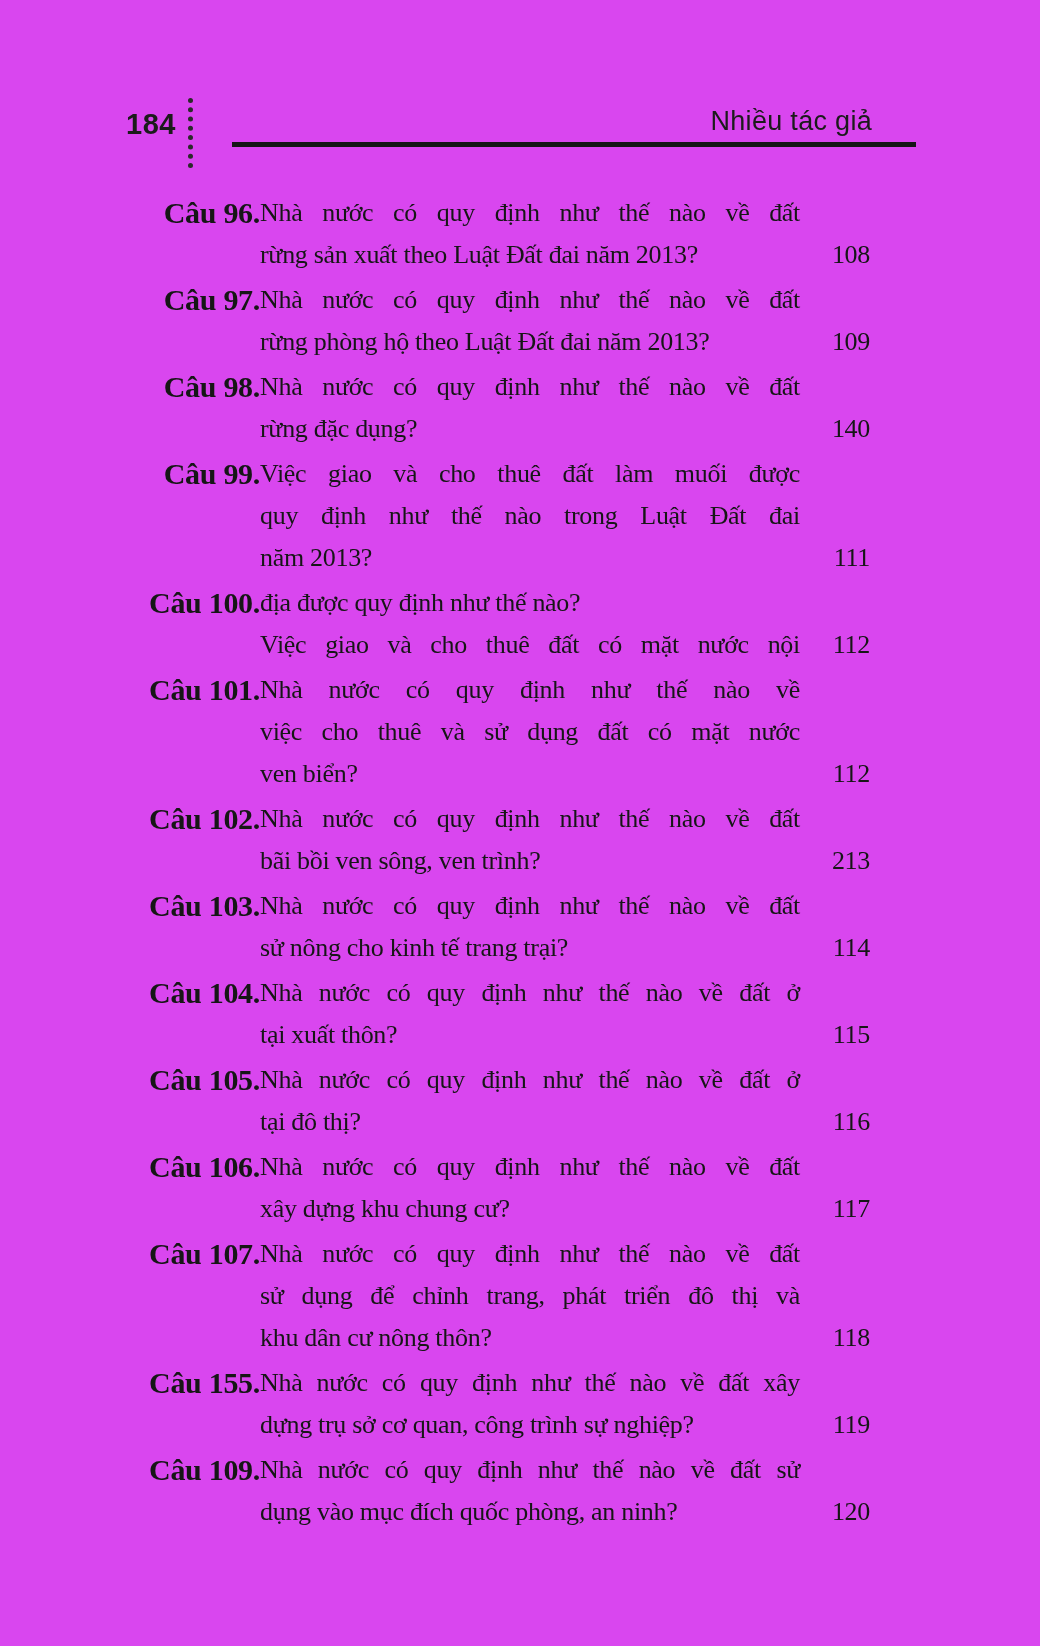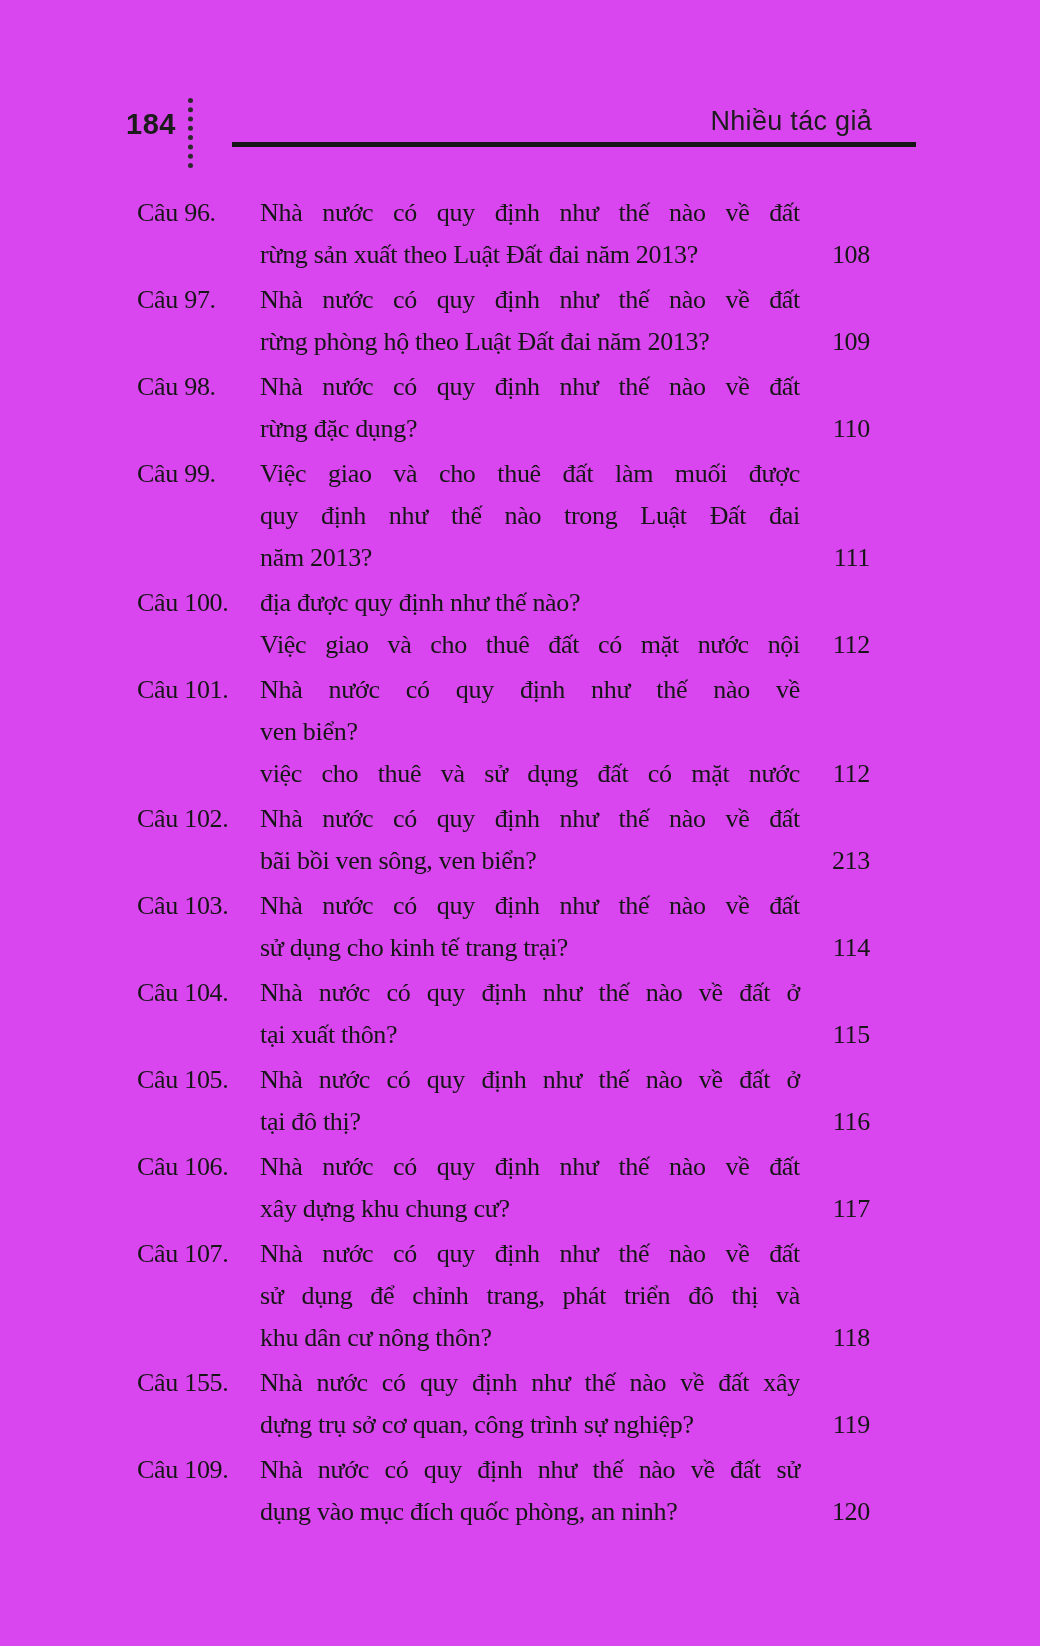--- a/index.html
+++ b/index.html
@@ -62,25 +62,26 @@
     width: 733px;
   }
   .entry {
     display: flex;
     align-items: stretch;
     margin-bottom: 3px;
   }
   .entry-label {
     width: 123px;
     flex: 0 0 123px;
-    font-weight: normal;
-    font-size: 26px;
+    font-weight: bold;
+    font-size: 30px;
     line-height: 42px;
     letter-spacing: -0.3px;
     white-space: nowrap;
+    text-align: right;
   }
   .entry-text {
     flex: 1 1 auto;
     min-width: 0;
     font-size: 26px;
     line-height: 42px;
     letter-spacing: -0.3px;
   }
   .entry-text .line {
     text-align: justify;
@@ -131,21 +132,21 @@
           <div class="line last">rừng phòng hộ theo Luật Đất đai năm 2013?</div>
         </div>
         <div class="entry-page">109</div>
       </div>
       <div class="entry">
         <div class="entry-label">Câu 98.</div>
         <div class="entry-text">
           <div class="line">Nhà nước có quy định như thế nào về đất</div>
           <div class="line last">rừng đặc dụng?</div>
         </div>
-        <div class="entry-page">110</div>
+        <div class="entry-page">140</div>
       </div>
       <div class="entry">
         <div class="entry-label">Câu 99.</div>
         <div class="entry-text">
           <div class="line">Việc giao và cho thuê đất làm muối được</div>
           <div class="line">quy định như thế nào trong Luật Đất đai</div>
           <div class="line last">năm 2013?</div>
         </div>
         <div class="entry-page">111</div>
       </div>
@@ -154,38 +155,38 @@
         <div class="entry-text">
           <div class="line last">địa được quy định như thế nào?</div>
           <div class="line">Việc giao và cho thuê đất có mặt nước nội</div>
         </div>
         <div class="entry-page">112</div>
       </div>
       <div class="entry">
         <div class="entry-label">Câu 101.</div>
         <div class="entry-text">
           <div class="line">Nhà nước có quy định như thế nào về</div>
+          <div class="line">việc cho thuê và sử dụng đất có mặt nước</div>
           <div class="line last">ven biển?</div>
-          <div class="line">việc cho thuê và sử dụng đất có mặt nước</div>
         </div>
         <div class="entry-page">112</div>
       </div>
       <div class="entry">
         <div class="entry-label">Câu 102.</div>
         <div class="entry-text">
           <div class="line">Nhà nước có quy định như thế nào về đất</div>
-          <div class="line last">bãi bồi ven sông, ven biển?</div>
+          <div class="line last">bãi bồi ven sông, ven trình?</div>
         </div>
         <div class="entry-page">213</div>
       </div>
       <div class="entry">
         <div class="entry-label">Câu 103.</div>
         <div class="entry-text">
           <div class="line">Nhà nước có quy định như thế nào về đất</div>
-          <div class="line last">sử dụng cho kinh tế trang trại?</div>
+          <div class="line last">sử nông cho kinh tế trang trại?</div>
         </div>
         <div class="entry-page">114</div>
       </div>
       <div class="entry">
         <div class="entry-label">Câu 104.</div>
         <div class="entry-text">
           <div class="line">Nhà nước có quy định như thế nào về đất ở</div>
           <div class="line last">tại xuất thôn?</div>
         </div>
         <div class="entry-page">115</div>

